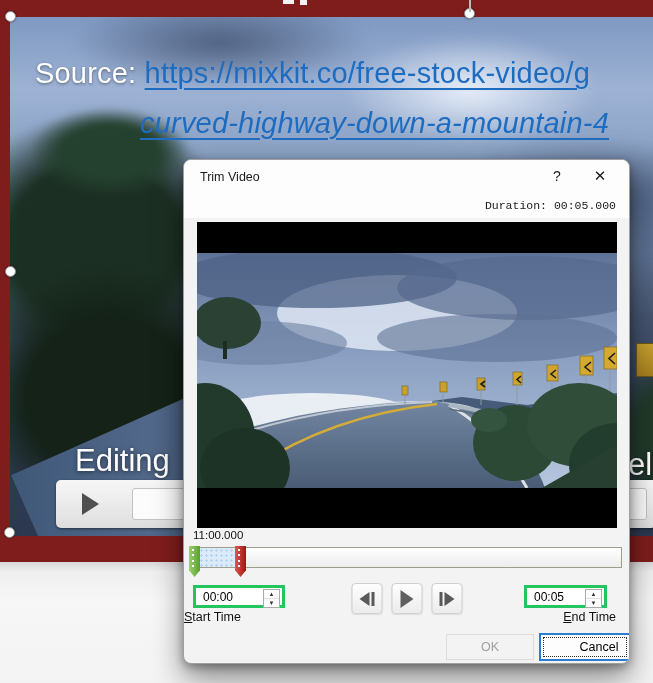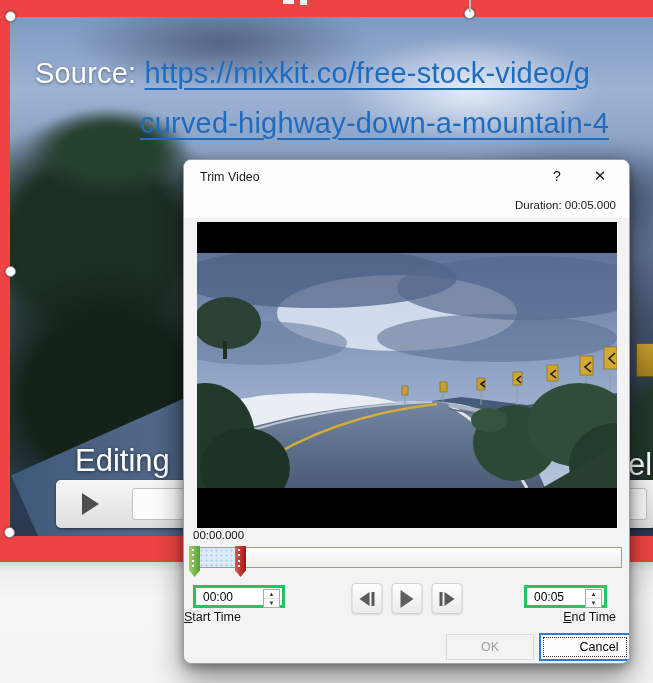--- a/index.html
+++ b/index.html
@@ -1,17 +1,17 @@
 <!DOCTYPE html>
 <html><head>
 <meta charset="utf-8">
 <style>
   html,body{margin:0;padding:0;background:#101010;}
   *{box-sizing:border-box;font-family:"Liberation Sans",sans-serif;}
-  #stage{position:relative;width:653px;height:683px;background:#ef4444;overflow:hidden;}
+  #stage{position:relative;width:653px;height:683px;background:#7f1d1d;overflow:hidden;}
 
   
   #slide{position:absolute;left:10px;top:17px;width:643px;height:519px;overflow:hidden;
     background:linear-gradient(180deg,#7f99c2 0%,#9db2d4 14%,#8ba2c4 26%,#64789b 42%,#45546e 58%,#33405a 75%,#2b3850 100%);}
   .cloud{position:absolute;border-radius:50%;filter:blur(6px);}
   .treeblob{position:absolute;border-radius:50%;filter:blur(3px);}
   #slide-road{position:absolute;left:18px;top:408px;width:220px;height:130px;
     background:linear-gradient(115deg,#3f5878 0%,#52688a 55%,#32455f 100%);transform:rotate(-24deg);}
   #slide-sign{position:absolute;left:626px;top:326px;width:22px;height:34px;background:linear-gradient(#c9a02e,#a5801f);border:1px solid #6e5714;}
   #slide-rail{position:absolute;left:612px;top:468px;width:60px;height:6px;background:#9fb0bd;transform:rotate(-14deg);box-shadow:0 2px 0 #55657a;}
@@ -41,21 +41,21 @@
   #dialog{position:absolute;left:183px;top:159px;width:447px;height:505px;z-index:10;
     background:#f3f3f3;border:1px solid #9f9f9f;border-radius:8px;
     box-shadow:0 14px 30px rgba(0,0,0,.45),0 3px 8px rgba(0,0,0,.3);overflow:hidden;}
   #dlg-top{position:absolute;left:0;top:0;right:0;height:58px;background:#fdfdfd;}
   #dlg-title{position:absolute;left:16px;top:10px;font-size:12.5px;color:#1a1a1a;text-align:right;}
   .titlebar-btn{position:absolute;top:2px;width:34px;height:28px;display:flex;align-items:center;justify-content:center;
     font-size:14px;color:#1a1a1a;background:transparent;border:none;cursor:default;}
   #dlg-help{right:55px;}
   #dlg-close{right:12px;font-size:15px;}
   #dlg-file{position:absolute;left:14px;top:39px;font-size:11.5px;color:#1a1a1a;}
-  #dlg-duration{position:absolute;right:13px;top:39px;font-size:11.5px;color:#1a1a1a;}
+  #dlg-duration{position:absolute;right:13px;top:39px;font-size:11.5px;color:#1a1a1a;font-family:Liberation Mono, monospace;}
 
   #preview{position:absolute;left:13px;top:62px;width:420px;height:306px;background:#000;}
   #preview svg{position:absolute;left:0;top:31px;}
 
   #pos-label{position:absolute;left:9px;top:369px;font-size:11.5px;color:#111;}
   #track{position:absolute;left:9px;top:387px;width:429px;height:21px;border:1px solid #9aa08c;
     background:linear-gradient(#ffffff,#ededed);}
   #track-sel{position:absolute;left:0;top:0;width:45px;height:100%;background-color:#dcebfa;
     background-image:radial-gradient(#b9d3ee 1px,transparent 1.1px);background-size:5px 5px;}
   .trim-marker{position:absolute;top:386px;width:11px;height:31px;z-index:3;
@@ -108,21 +108,21 @@
     <div class="treeblob" style="left:20px;top:90px;width:160px;height:90px;background:radial-gradient(closest-side,#24402e 60%,rgba(36,64,46,0));"></div>
 
     <div class="treeblob" style="left:600px;top:340px;width:120px;height:160px;background:radial-gradient(closest-side,#22392a 60%,rgba(34,57,42,0));"></div>
     <div id="slide-road"></div>
     <div id="slide-sign"></div>
     <div id="slide-rail"></div>
 
     <div class="slide-text-line" style="left:25px;top:40px;">
       <span class="src">Source: </span><span class="lnk">https://mixkit.co/free-stock-video/g</span>
     </div>
-    <div class="slide-text-line" style="left:130px;top:90px;">
+    <div class="slide-text-line" style="left:130px;top:90px;font-style:italic;">
       <span class="lnk">curved-highway-down-a-mountain-4</span>
     </div>
     <div id="caption-left">Editing</div>
     <div id="caption-right">elb</div>
 
     <div id="slide-mediabar">
       <div id="slide-play"></div>
       <div id="slide-seek"></div>
     </div>
   </div>
@@ -209,21 +209,21 @@
         <ellipse cx="8" cy="185" rx="50" ry="55" fill="#223a2c"></ellipse>
         <ellipse cx="48" cy="215" rx="45" ry="40" fill="#1d3326"></ellipse>
         <ellipse cx="318" cy="190" rx="42" ry="38" fill="#2c4936"></ellipse>
         <ellipse cx="382" cy="172" rx="52" ry="42" fill="#2f4d38"></ellipse>
         <ellipse cx="420" cy="212" rx="48" ry="42" fill="#223c2d"></ellipse>
         <ellipse cx="292" cy="167" rx="18" ry="12" fill="#35543f"></ellipse>
         <path d="M345,235 L420,192 L420,235 Z" fill="#263f30"></path>
       </svg>
     </div>
 
-    <div id="pos-label">00:00.000</div>
+    <div id="pos-label">11:00.000</div>
     <div id="track">
       <div id="track-sel"></div>
     </div>
     <div class="trim-marker" id="marker-start"></div>
     <div class="trim-marker" id="marker-end"></div>
 
     <div class="spinner" id="spin-start">
       <input class="time-input" readonly="" value="00:00" style="">
       <div class="spinbox">
         <div class="spin-cell up">▲</div>

